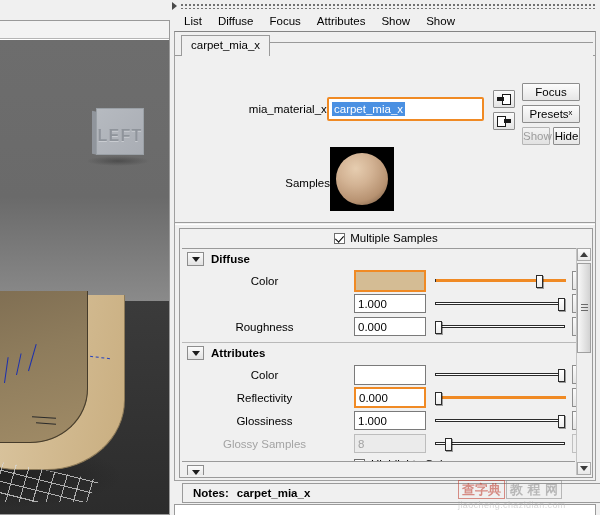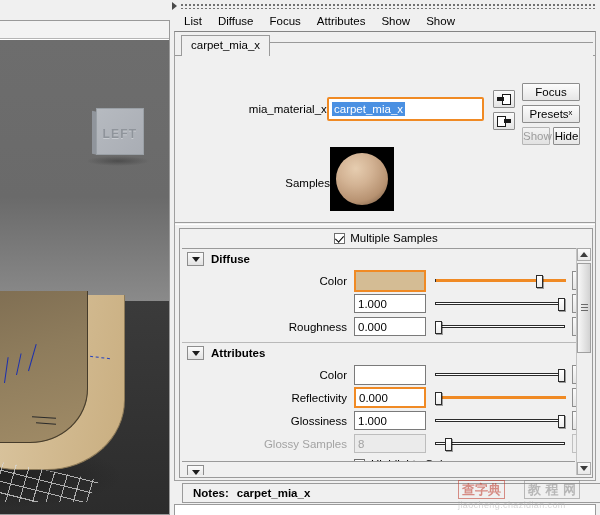--- a/index.html
+++ b/index.html
@@ -47,21 +47,21 @@
     position:absolute; left:4px; top:0; width:48px; height:47px;
     background: linear-gradient(135deg,#b6bac0 0%, #a9adb4 100%);
     border: 1px solid #9aa0a6;
   }
   #view-cube .side {
     position:absolute; left:0; top:4px; width:6px; height:43px;
     background: #90959c; transform: skewY(12deg); transform-origin: right top;
   }
   #view-cube .txt {
     position:absolute; left:4px; top:19px; width:48px; text-align:center;
-    font-size:12px; letter-spacing:1.2px; color:#8f949b; font-weight:bold;
+    font-size:16px; letter-spacing:1.2px; color:#8f949b; font-weight:bold;
     text-shadow: 0 1px 0 #c9ccd1;
   }
   #cube-shadow {
     position:absolute; left: 86px; top: 116px; width: 64px; height: 10px;
     background: radial-gradient(ellipse at center, rgba(40,40,40,.45), rgba(40,40,40,0) 70%);
   }
 
   
   #chair {
     position: absolute; left: -60px; top: 255px; width: 185px; height: 180px;
@@ -263,21 +263,21 @@
     content:""; width:0;height:0;
     border-left:4px solid transparent; border-right:4px solid transparent;
     border-top:5px solid #1c1c1c;
   }
   .section-title { font-weight:bold; font-size:11.5px; }
 
   .attr-row {
     height:23px; display:flex; align-items:center; position:relative;
   }
   .attr-label {
-    position:absolute; left:0; width:165px; text-align:right; font-size:11.5px;
+    position:absolute; left:0; width:165px; text-align:center; font-size:11.5px;
   }
   .attr-label.disabled { color:#a3a3a3; }
   .attr-field {
     position:absolute; left:172px; width:72px; height:19px;
     background:#fff; border:1px solid #7a7a7a;
     display:flex; align-items:center; padding-left:3px; font-size:11.5px;
   }
   .attr-field.focus { border:2px solid #f08a24; }
   .attr-field.disabled { background:#ebebeb; color:#a3a3a3; border-color:#bdbdbd; }
   .attr-field.swatch { background:#fff; border:1px solid #7a7a7a; padding:0; }
@@ -351,21 +351,21 @@
   #notes-field {
     position:absolute; left:4px; top:504px; width:422px; height:11px;
     background:#fff; border:1px solid #9a9a9a; border-bottom:none;
   }
 
   
   #watermark {
     position:absolute; right:6px; top:480px; width:136px; height:34px;
     pointer-events:none; opacity:.55;
   }
-  #wm-row1 { display:flex; gap:19px; }
+  #wm-row1 { display:flex; gap:1px; }
   .wm-box {
     border:1.5px solid #c0392b; color:#c0392b; font-weight:bold;
     font-size:13px; padding:0 3px; line-height:17px;
     font-family:"DejaVu Sans", sans-serif;
   }
   .wm-box.gray { border-color:#8a8a8a; color:#8a8a8a; }
   #wm-row2 { font-size:9px; color:#b5b5b5; letter-spacing:.4px; margin-top:1px; }
 </style>
 </head>
 <body>

